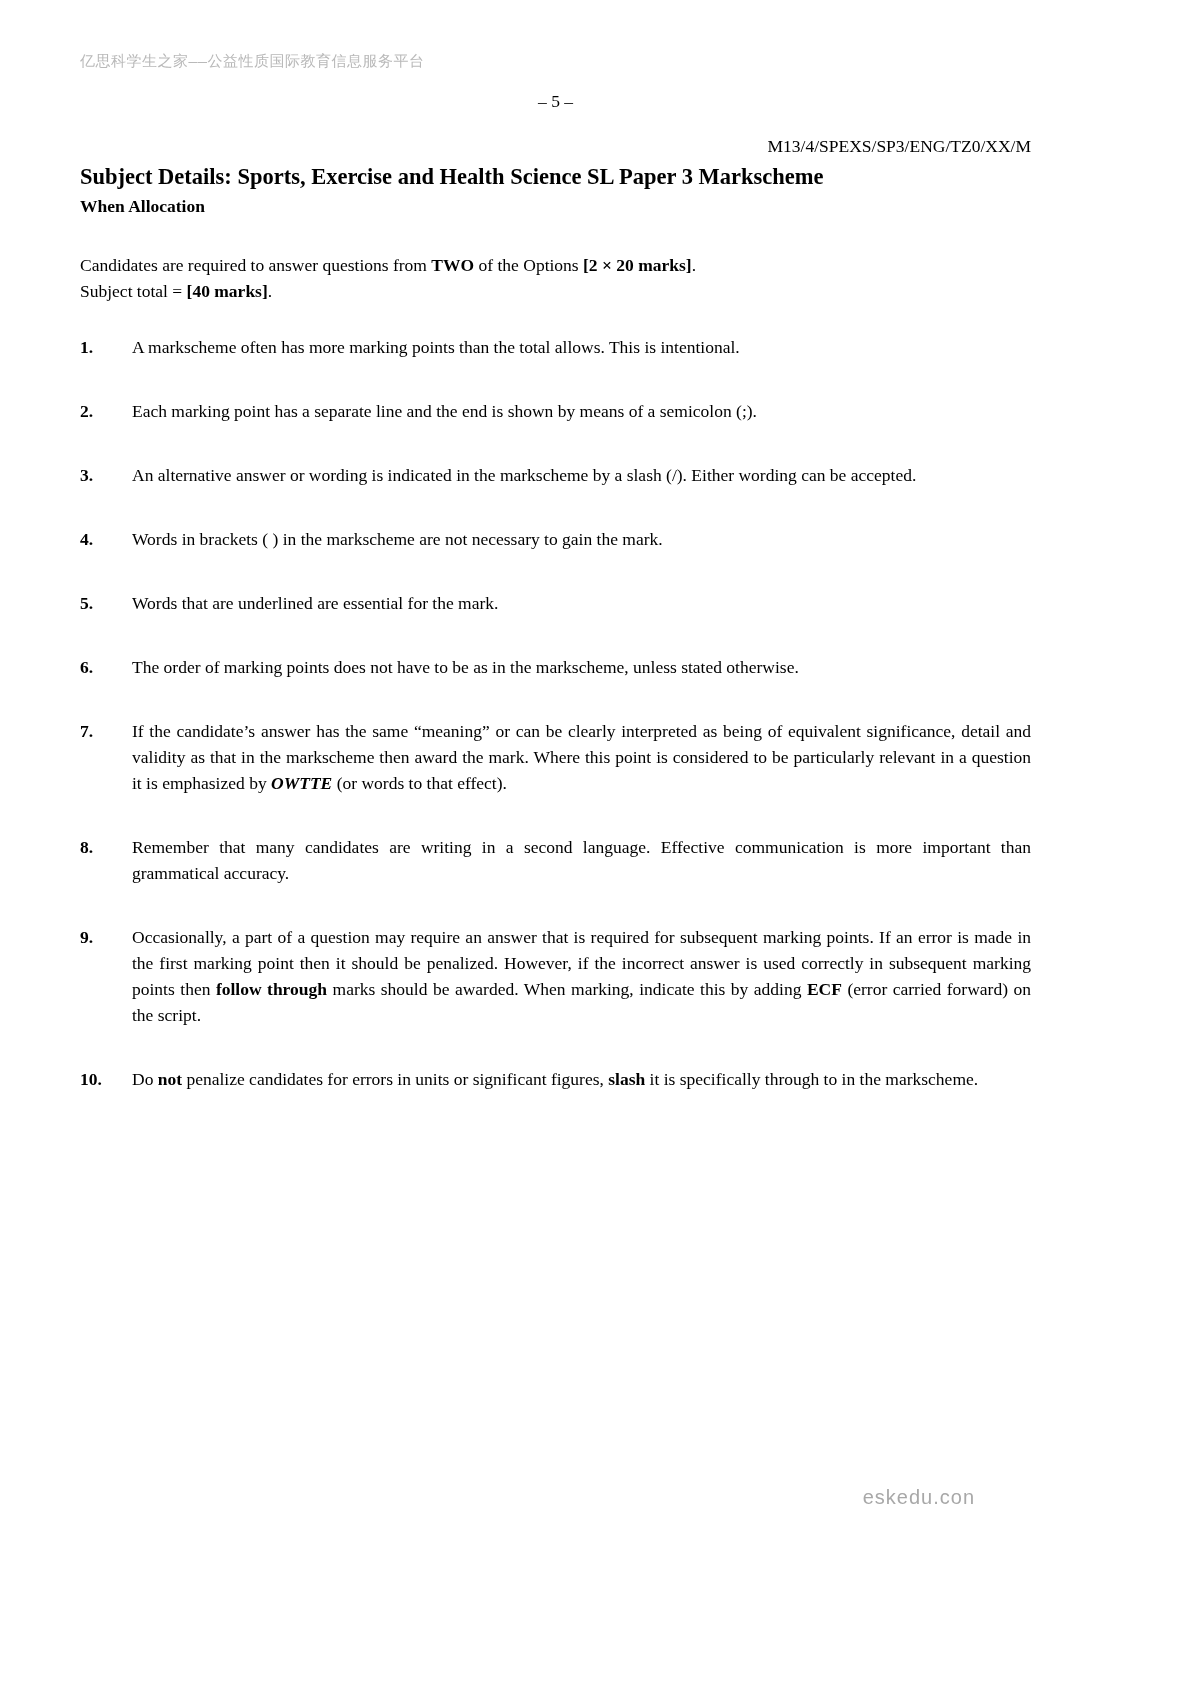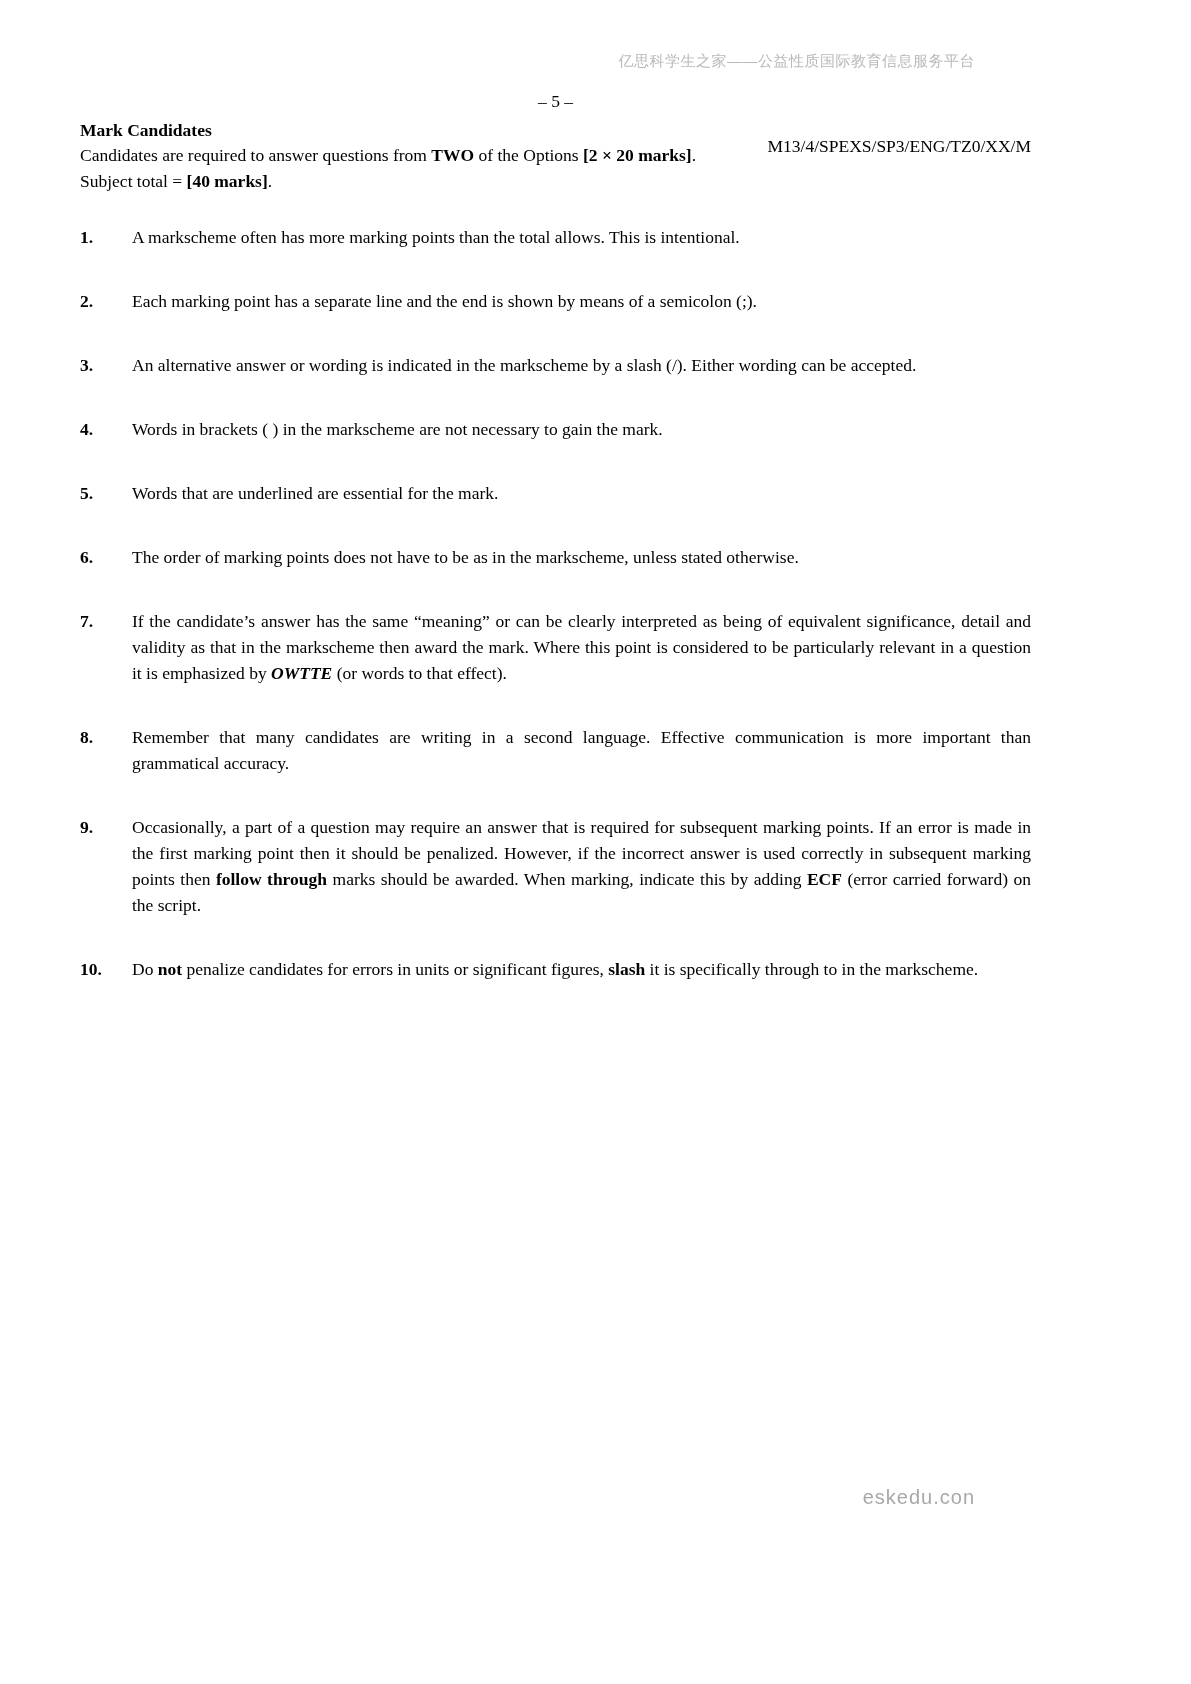--- a/index.html
+++ b/index.html
@@ -12,24 +12,24 @@
     position: relative;
     overflow: hidden;
   }
   .page {
     position: relative;
     width: 1191px;
     height: 1684px;
     padding: 52px 160px 0 80px;
   }
   .watermark-top {
-    text-align: right;
+    text-align: left;
     margin-right: 56px;
     color: #b9b9b9;
-    font-family: Liberation Sans, sans-serif;
+    font-family: Liberation Mono, monospace;
     font-size: 15px;
     letter-spacing: 0.5px;
   }
   .header-row {
     position: relative;
     margin-top: 20px;
     height: 24px;
     font-size: 17.5px;
   }
   .page-number {
@@ -48,20 +48,21 @@
     font-weight: bold;
     line-height: 28px;
   }
   .doc-subtitle {
     margin-top: 3px;
     font-size: 17.5px;
     font-weight: bold;
     line-height: 24px;
   }
   .intro {
+    margin-top: 34px;
     font-size: 17.5px;
     line-height: 26px;
   }
   .items-list {
     margin-top: 30px;
   }
   .item {
     display: flex;
     margin-bottom: 38px;
     font-size: 17.5px;
@@ -94,22 +95,23 @@
 
 <div class="page">
 
   <div class="watermark-top">亿思科学生之家——公益性质国际教育信息服务平台</div>
 
   <div class="header-row">
     <span class="page-number">– 5 –</span>
     <span class="paper-code">M13/4/SPEXS/SP3/ENG/TZ0/XX/M</span>
   </div>
 
+  <div class="doc-title">Subject Details: Sports, Exercise and Health Science SL Paper 3 Markscheme</div>
 
-  <div class="doc-subtitle">Mark Candidates</div>
+  <div class="doc-subtitle">When Allocation</div>
 
   <div class="intro">
     <div><span>Candidates are required to answer questions from </span><span class="seg-bold">TWO</span><span> of the Options </span><span class="seg-bold">[2 × 20 marks]</span><span>.</span></div>
     <div><span>Subject total = </span><span class="seg-bold">[40 marks]</span><span>.</span></div>
   </div>
 
   <div class="items-list">
       <div class="item">
         <div class="item-number">1.</div>
         <div class="item-text"><span>A markscheme often has more marking points than the total allows.  This is intentional.</span></div>

